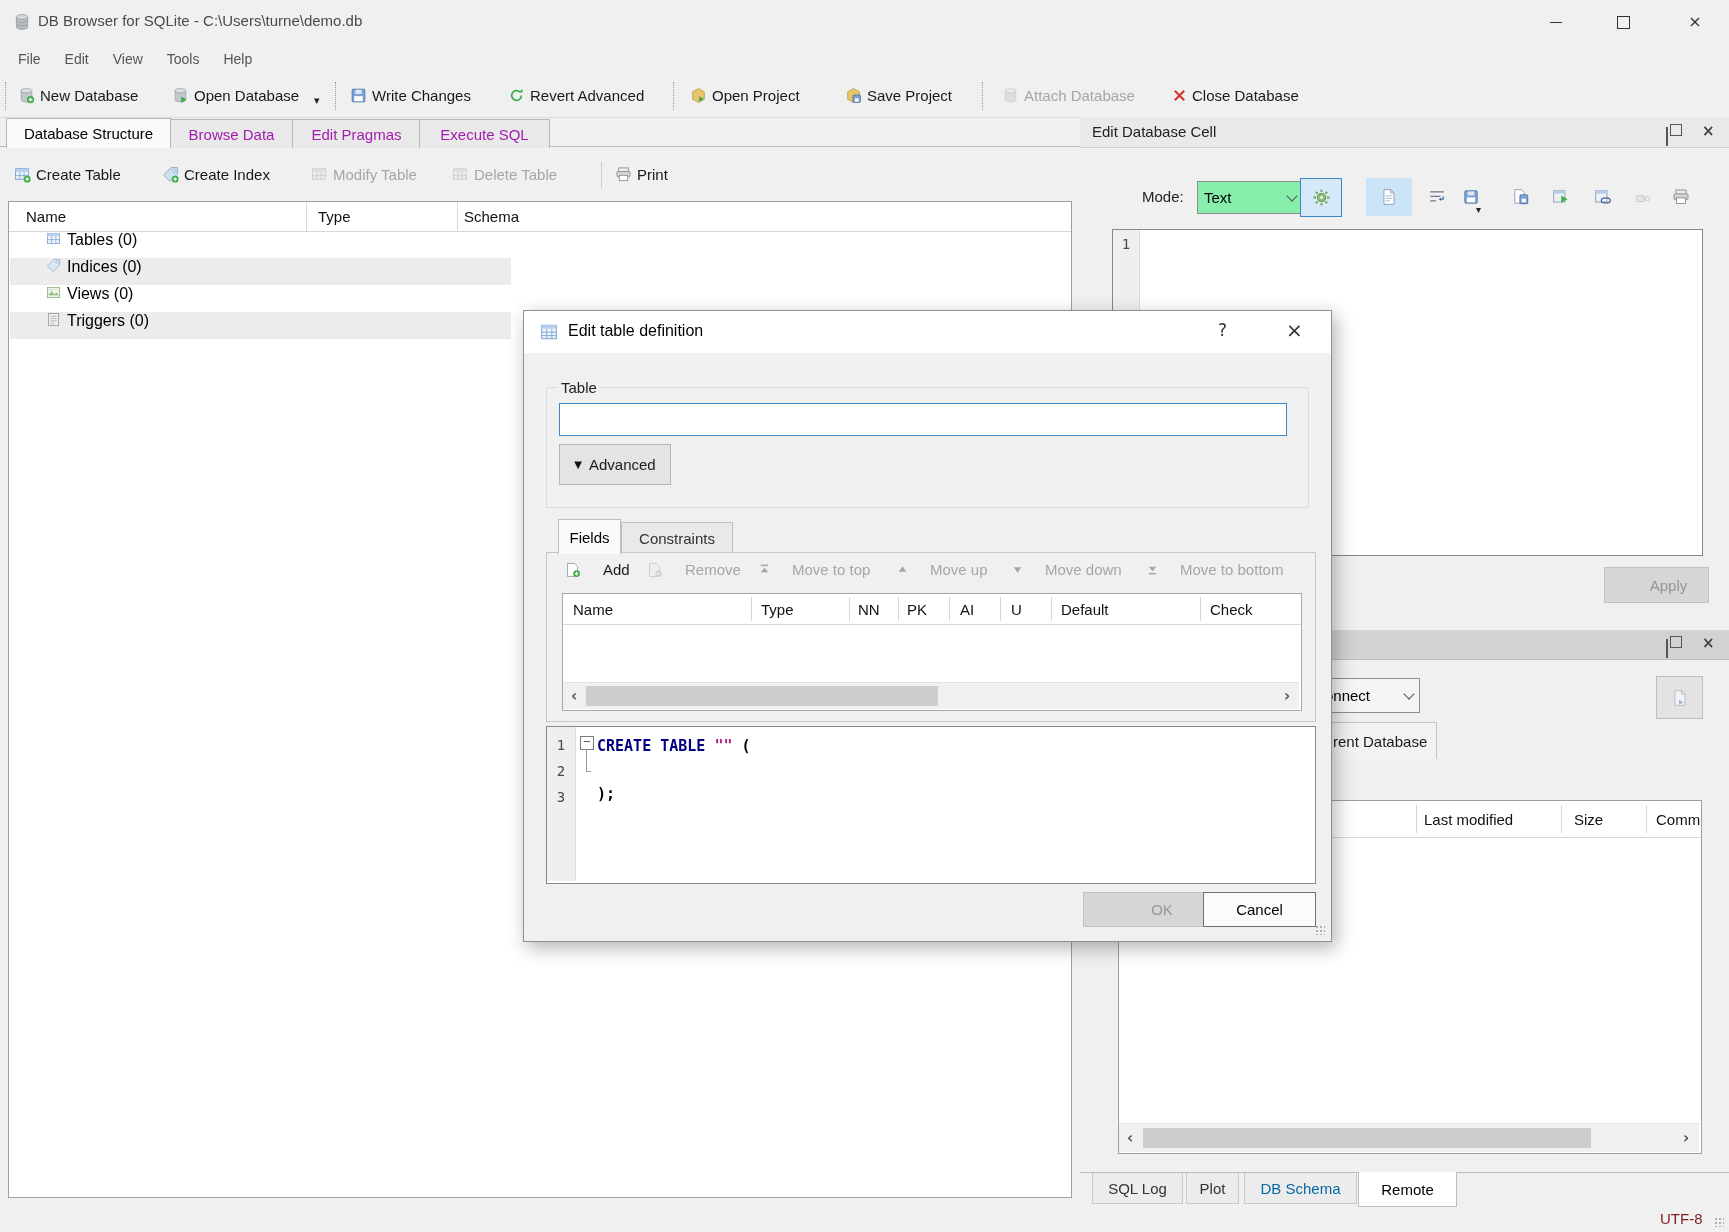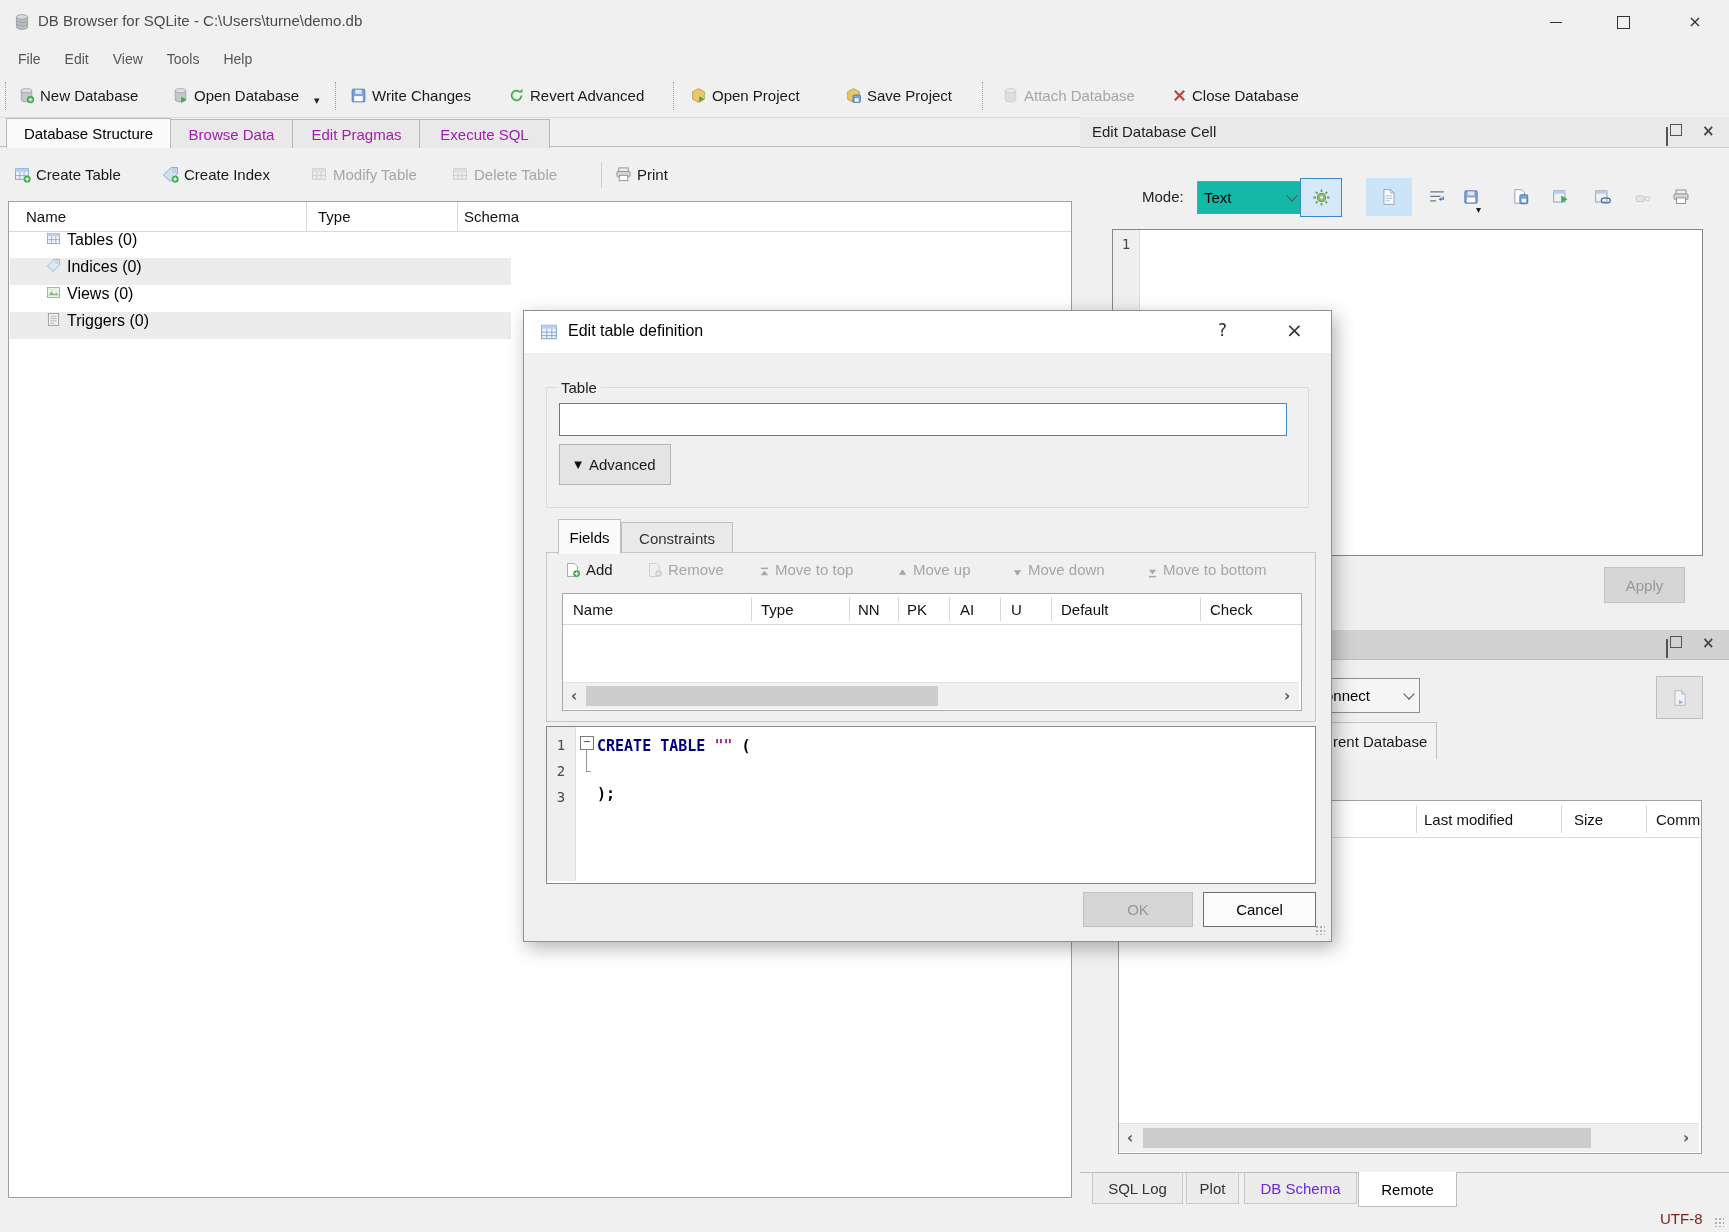--- a/index.html
+++ b/index.html
@@ -43,48 +43,48 @@
   .tree-hline{position:absolute;top:0;width:1px;height:29px;background:#d8d8d8;}
   .tree-hdrb{position:absolute;left:0;top:29px;width:100%;height:1px;background:#d8d8d8;}
   .trow{position:absolute;left:1px;height:27px;display:flex;gap:6px;font-size:16px;color:#000;padding-left:36px;}
   .stripe{position:absolute;left:1px;width:501px;height:27px;background:#ececec;}
 
   
   .dockhdr{font-size:15px;color:#222;display:flex;align-items:center;}
   .rest-ic{position:relative;width:11px;height:11px;border:1px solid #555;background:#f5f5f5;}
   .rest-ic:before{content:"";position:absolute;left:3px;top:-4px;width:10px;height:10px;border:1px solid #555;background:transparent;}
   .x-ic{font-size:15px;color:#444;font-weight:bold;}
-  .select{background:#14b8a6;border:1px solid #8f8f8f;display:flex;align-items:center;justify-content:space-between;
+  .select{background:#86efac;border:1px solid #8f8f8f;display:flex;align-items:center;justify-content:space-between;
           font-size:15px;padding:0 6px;color:#000;}
   .chev{width:7px;height:7px;border-right:1.5px solid #555;border-bottom:1.5px solid #555;transform:rotate(45deg);margin-top:-4px;}
   .iconbtn{display:flex;align-items:center;justify-content:center;}
   .editor{background:#fff;border:1px solid #828790;}
   .gutter{background:#efefef;border-right:1px solid #dcdcdc;color:#4a4a4a;
           font-family:"DejaVu Sans Mono",monospace;font-size:14px;text-align:center;}
   .btn{display:flex;align-items:center;justify-content:center;font-size:15px;}
-  .btn.disabled{background:#d6d6d6;border:1px solid #c2c2c2;color:#979797;}
+  .btn.disabled{background:#d6d6d6;border:1px solid #c2c2c2;color:#979797;padding-left:24px;}
   .btn.normal{background:#fbfbfb;border:1px solid #707070;color:#000;}
 
   
   .hscroll{background:#f0f0f0;border-top:1px solid #e2e2e2;}
   .thumb{background:#cdcdcd;}
   .scr-arrow{color:#555;font-size:15px;font-weight:bold;display:flex;align-items:center;justify-content:center;}
 
   
   .dialog{left:523px;top:310px;width:807px;height:630px;background:#f0f0f0;border:1px solid #909090;
           box-shadow:4px 6px 18px rgba(0,0,0,.30);z-index:10;}
   .dlg-title{left:0;top:0;width:100%;height:42px;background:#fff;display:flex;align-items:center;}
   .groupbox{border:1px solid #d5dce2;border-radius:2px;}
   .grouplabel{background:#f0f0f0;padding:0 4px;font-size:15px;color:#222;}
   .input{background:#fff;border:1px solid #3c87c8;font-size:15px;padding:0 6px;font-family:"Liberation Sans",sans-serif;}
   .dtab{position:absolute;display:flex;align-items:center;justify-content:center;font-size:15px;
         border:1px solid #bfbfbf;border-bottom:none;background:#e9e9e9;color:#333;}
   .dtab.active{background:#fafafa;z-index:3;color:#000;}
   .panelframe{border:1px solid #c6c6c6;background:#f0f0f0;}
-  .action{display:flex;align-items:flex-end;gap:5px;font-size:15px;position:absolute;top:8px;}
+  .action{display:flex;align-items:center;gap:22px;font-size:15px;position:absolute;top:8px;}
   .ftable{background:#fff;border:1px solid #a9a9a9;}
   .fcol{position:absolute;top:0;height:30px;display:flex;align-items:center;font-size:15px;color:#111;}
   .fdiv{position:absolute;top:3px;width:1px;height:24px;background:#d8d8d8;}
   .code{font-family:"DejaVu Sans Mono",monospace;font-size:15px;font-weight:bold;}
   .kw{color:#000080;}
   .str{color:#aa2288;margin-left:9px;}
   .pl{color:#000;margin-left:9px;font-weight:bold;}
   .foldbox{width:12px;height:12px;border:1px solid #7a7a7a;background:#fff;color:#333;font-size:10px;
            line-height:10px;text-align:center;}
   .grip{width:10px;height:10px;
@@ -428,21 +428,21 @@
     </div>
   </div>
 
   <span class="abs" style="left:1080px;top:1172px;width:649px;height:1px;background:#bdbdbd"></span>
   <div class="abs" style="left:1092px;top:1173px;width:89px;height:30px;background:#ececec;border:1px solid #c9c9c9;border-top:none;display:flex;align-items:center;justify-content:center;font-size:15px;color:#333">
       <span>SQL Log</span>
     </div>
   <div class="abs" style="left:1186px;top:1173px;width:51px;height:30px;background:#ececec;border:1px solid #c9c9c9;border-top:none;display:flex;align-items:center;justify-content:center;font-size:15px;color:#333">
       <span>Plot</span>
     </div>
-  <div class="abs" style="left:1244px;top:1173px;width:111px;height:30px;background:#ececec;border:1px solid #c9c9c9;border-top:none;display:flex;align-items:center;justify-content:center;font-size:15px;color:#6d28d9">
+  <div class="abs" style="left:1244px;top:1173px;width:111px;height:30px;background:#ececec;border:1px solid #c9c9c9;border-top:none;display:flex;align-items:center;justify-content:center;font-size:15px;color:#0369a1">
       <span>DB Schema</span>
     </div>
   <div class="abs" style="left:1358px;top:1172px;width:97px;height:34px;background:#fff;border:1px solid #bdbdbd;border-top:none;display:flex;align-items:center;justify-content:center;font-size:15px;color:#000;z-index:2">
       <span>Remote</span>
     </div>
 
   <span class="abs" style="left:1660px;top:1210px;font-size:15px;color:#7f1d1d">UTF-8</span>
   <span class="abs grip" style="left:1714px;top:1217px"></span>
 
   <div class="abs dialog">

